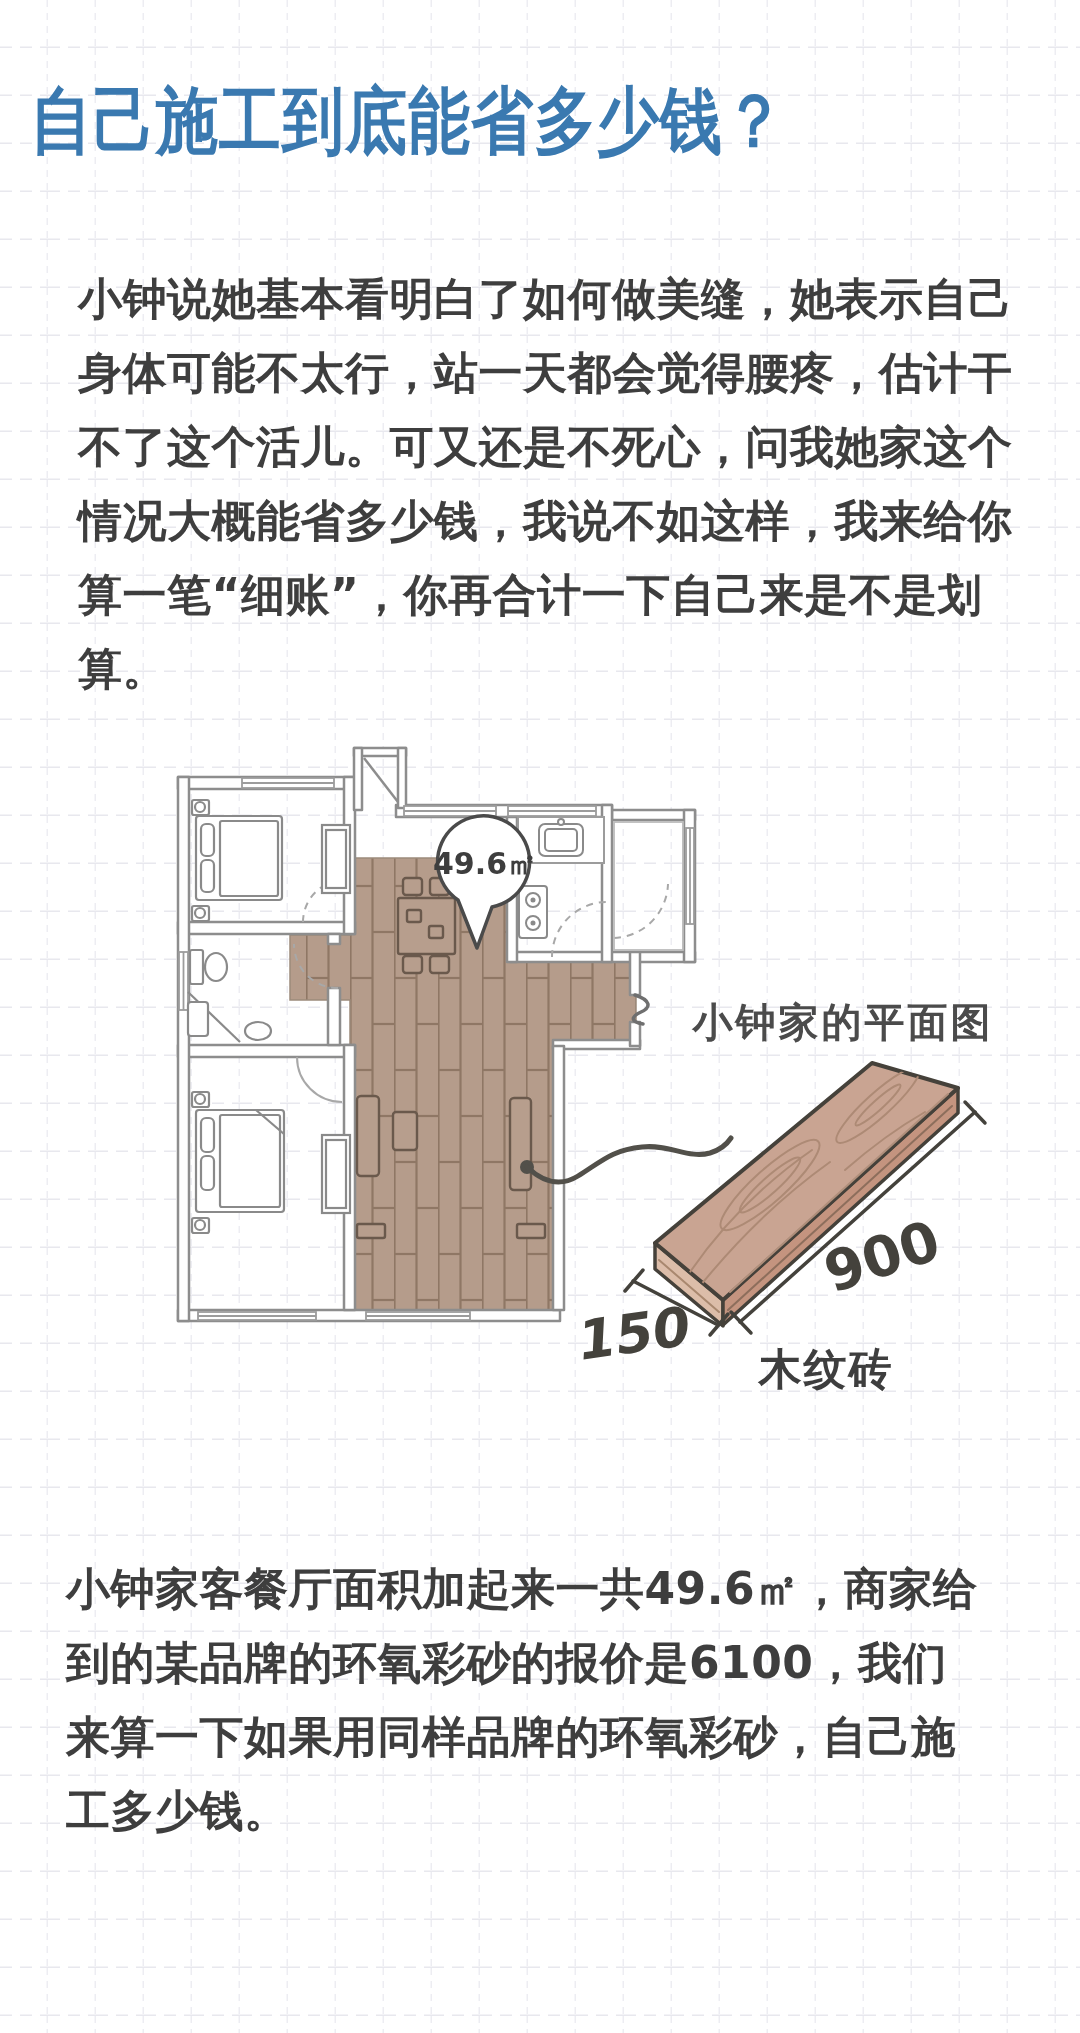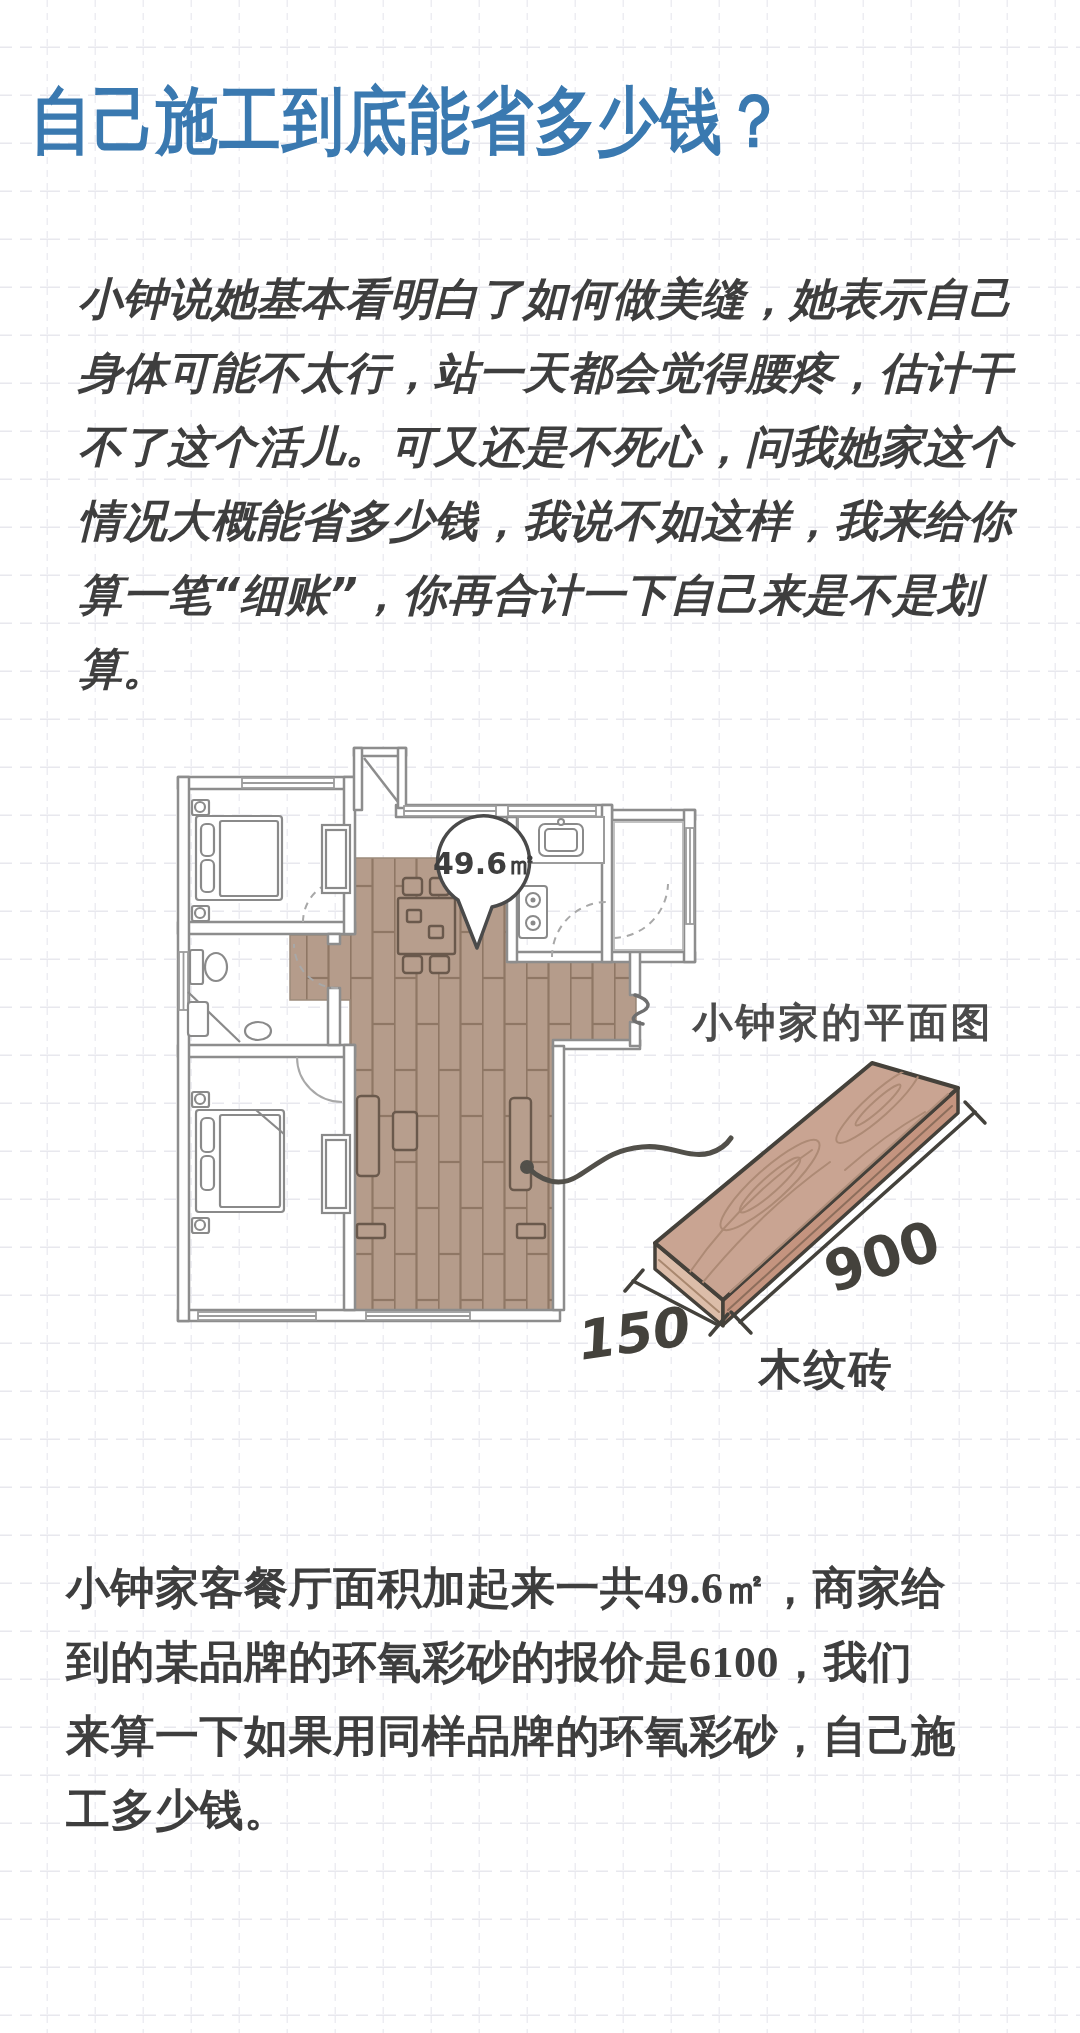--- a/index.html
+++ b/index.html
@@ -14,22 +14,22 @@
     font-size:62px;font-weight:bold;letter-spacing:1px;
     color:#3a79b0;
     transform:scale(1,1.18);transform-origin:left top;
     white-space:nowrap;
   }
   .body-par{
     position:absolute;z-index:2;margin:0;
     font-size:44px;font-weight:600;color:#3e3e3e;
     line-height:74px;white-space:pre-line;letter-spacing:0.5px;
   }
-  #intro-par{left:78px;top:262px;width:960px;font-style:italic;}
-  #closing-par{left:66px;top:1552px;width:960px;font-family:Liberation Serif, serif;}
+  #intro-par{left:78px;top:262px;width:960px;}
+  #closing-par{left:66px;top:1552px;width:960px;}
   #illustration{position:absolute;left:0;top:560px;z-index:1;}
 </style>
 </head>
 <body>
 
 <svg id="grid-bg" width="1080" height="2033" xmlns="http://www.w3.org/2000/svg">
   <defs>
     <pattern id="gridcell" width="48" height="48" patternUnits="userSpaceOnUse">
       <path d="M 47.5 0 V 48" stroke="#ededf2" stroke-width="2" stroke-dasharray="7 6" fill="none"></path>
       <path d="M 0 47.5 H 48" stroke="#e8e8ee" stroke-width="2" stroke-dasharray="12 8" fill="none"></path>

